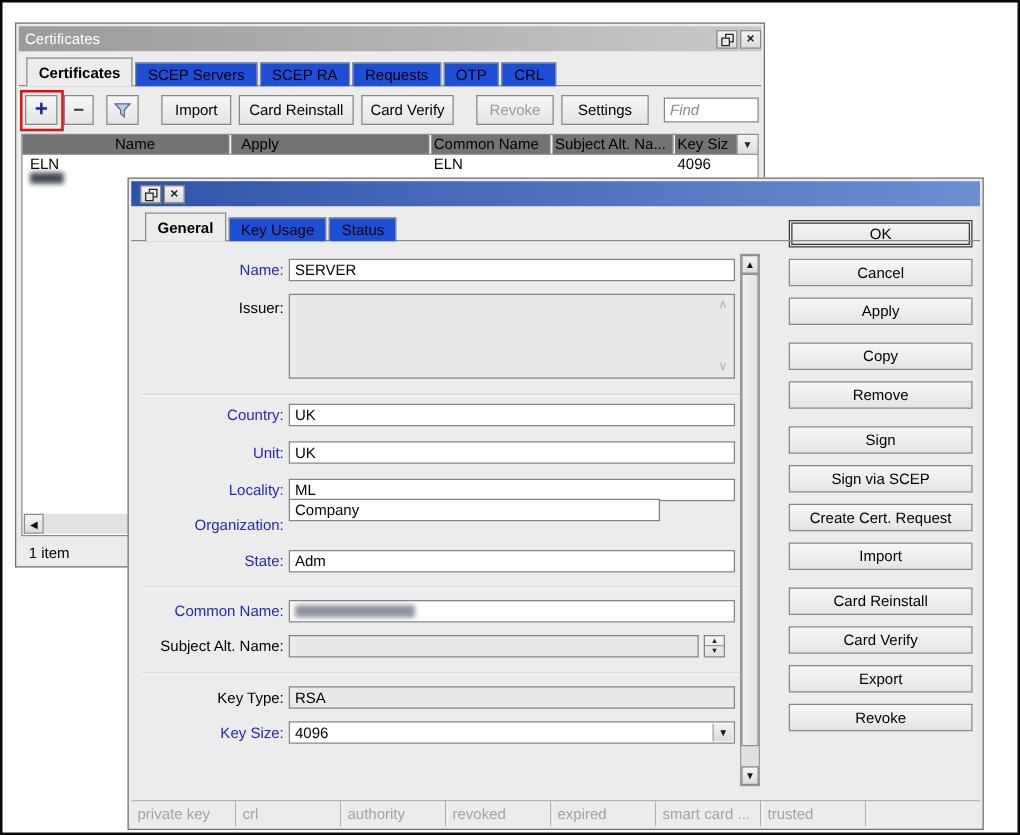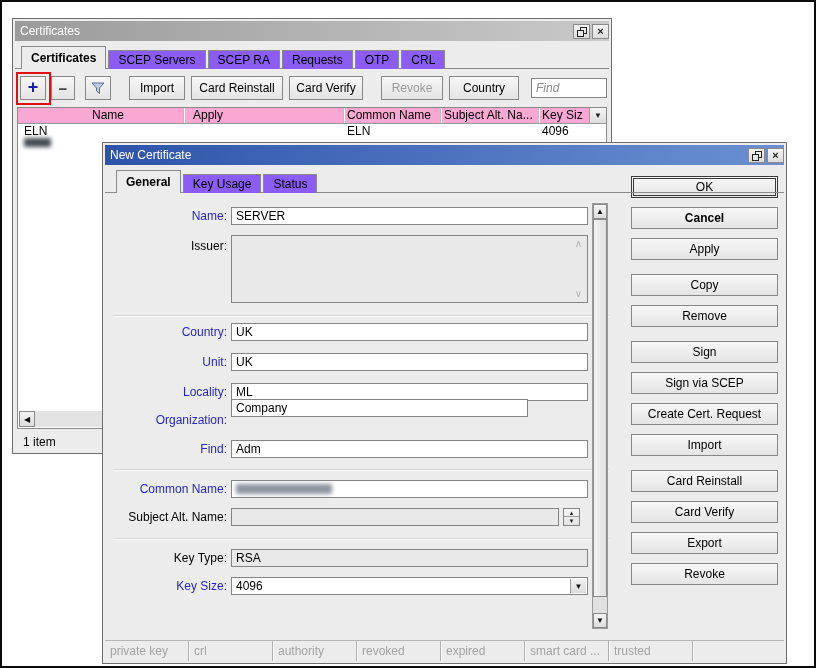--- a/index.html
+++ b/index.html
@@ -27,21 +27,21 @@
   .icon-restore { position:relative; width:9px; height:9px; display:inline-block; }
   .icon-restore::before { content:""; position:absolute; left:3px; top:0; width:5px; height:5px; border:1px solid #222; }
   .icon-restore::after  { content:""; position:absolute; left:0; top:3px; width:5px; height:5px; border:1px solid #222; background:#e8e8e8; }
 
   
   .tabstrip { position:absolute; height:23px; display:flex; align-items:flex-end; z-index:2; }
   .tabline  { position:absolute; height:1px; background:#8a8a8a; z-index:1; }
   .tab {
     height:19px; padding:0 9px; margin-right:2px;
     display:flex; align-items:center;
-    background:#8b5cf6; border:1px solid #8a8a8a; border-bottom:none;
+    background:#1d4ed8; border:1px solid #8a8a8a; border-bottom:none;
     font-size:12px; white-space:nowrap; position:relative; z-index:1;
   }
   .tab.active { height:23px; background:#ececec; font-weight:bold; z-index:3; }
 
   
   .btn {
     position:absolute; height:24px;
     background:linear-gradient(#f7f7f7,#e4e4e4); border:1px solid #878787;
     display:flex; align-items:center; justify-content:center;
     font-size:12px; white-space:nowrap;
@@ -58,21 +58,21 @@
   .win-certs { left:10px; top:16px; width:600px; height:436px; z-index:1; }
   .certs-tabs { left:8px; top:27px; }
   .certs-tabline { left:2px; right:2px; top:49px; }
 
   .annotation-box { position:absolute; left:3px; top:53px; width:35px; height:33px; border:2px solid #e01010; z-index:6; }
 
   .table-area {
     position:absolute; left:4px; top:88px; width:590px; height:322px;
     border:1px solid #8a8a8a; background:#fff;
   }
-  .thead { position:absolute; left:0; right:0; top:0; height:16px; background:#f9a8d4; border-bottom:1px solid #9a9a9a; display:flex; }
+  .thead { position:absolute; left:0; right:0; top:0; height:16px; background:#737373; border-bottom:1px solid #9a9a9a; display:flex; }
   .th { height:100%; border-right:1px solid #bdbdbd; box-shadow:1px 0 0 #fff; font-size:12px; line-height:15px; overflow:hidden; white-space:nowrap; }
   .sortbtn {
     position:absolute; right:0; top:0; width:17px; height:15px;
     background:linear-gradient(#f4f4f4,#ddd); border-left:1px solid #9a9a9a;
     display:flex; align-items:center; justify-content:center; font-size:8px; color:#222;
   }
   .trow { position:absolute; left:0; top:16px; height:14px; width:100%; display:flex; font-size:12px; line-height:14px; }
   .td { overflow:hidden; white-space:nowrap; }
   .redact { background:#8d949e; filter:blur(2px); border-radius:1px; }
   .hscroll-btn {
@@ -161,21 +161,21 @@
     </div>
     <div class="btn" style="left:72px; top:57px; width:26px;">
       <svg width="14" height="14" viewBox="0 0 14 14">
           <path d="M1 2 h12 l-4.5 5 v5.5 l-3 -2.5 v-3 z" fill="#c2cde0" stroke="#5a6c94" stroke-width="1"></path>
         </svg>
     </div>
     <div class="btn" style="left:116px; top:57px; width:56px;">Import</div>
     <div class="btn" style="left:178px; top:57px; width:92px;">Card Reinstall</div>
     <div class="btn" style="left:276px; top:57px; width:74px;">Card Verify</div>
     <div class="btn disabled" style="left:368px; top:57px; width:62px;">Revoke</div>
-    <div class="btn" style="left:436px; top:57px; width:70px;">Country</div>
+    <div class="btn" style="left:436px; top:57px; width:70px;">Settings</div>
     <input class="field" style="left: 518px; top: 59px; width: 76px; height: 20px;" placeholder="Find">
 
     <div class="table-area">
       <div class="thead">
         <div class="th" style="width:166px; padding-left:74px;">Name</div>
         <div class="th" style="width:160px; padding-left:9px;">Apply</div>
         <div class="th" style="width:97px; padding-left:3px;">Common Name</div>
         <div class="th" style="width:98px; padding-left:3px;">Subject Alt. Na...</div>
         <div class="th" style="width:51px; padding-left:3px; border-right:none;">Key Siz</div>
       </div>
@@ -194,21 +194,20 @@
 
       <div class="hscroll-track"></div>
       <div class="hscroll-btn">◀</div>
     </div>
 
     <div class="items-label">1 item</div>
   </div>
 
   <div class="window win-dialog">
     <div class="titlebar active">
-      <span class="title">New Certificate</span>
       <span class="tb-btn">
           <span class="icon-restore"></span>
         </span>
       <span class="tb-btn">×</span>
     </div>
 
     <div class="tabline dlg-tabline"></div>
     <div class="tabstrip dlg-tabs">
       <div class="tab active">General</div>
       <div class="tab">Key Usage</div>
@@ -231,21 +230,21 @@
 
     <div class="flabel blue" style="top:212px;">Unit:</div>
     <input class="field" style="left: 128px; top: 210px; width: 357px;" value="UK">
 
     <div class="flabel blue" style="top:242px;">Locality:</div>
     <input class="field" style="left: 128px; top: 240px; width: 357px;" value="ML">
 
     <div class="flabel blue" style="top:270px;">Organization:</div>
     <input class="field" style="left: 128px; top: 256px; width: 297px;" value="Company">
 
-    <div class="flabel blue" style="top:299px;">Find:</div>
+    <div class="flabel blue" style="top:299px;">State:</div>
     <input class="field" style="left: 128px; top: 297px; width: 357px;" value="Adm">
 
     <div class="sep" style="top:326px;"></div>
 
     <div class="flabel blue" style="top:339px;">Common Name:</div>
     <div class="field" style="left:128px; top:337px; width:357px;">
       <div class="redact" style="margin-top:3px; width:96px; height:10px;"></div>
     </div>
 
     <div class="flabel" style="top:367px;">Subject Alt. Name:</div>
@@ -266,21 +265,21 @@
       <span class="combo-btn">▼</span>
     </div>
 
     <div class="vscroll">
       <div class="sb-btn" style="top:0;">▲</div>
       <div class="sb-thumb"></div>
       <div class="sb-btn" style="bottom:0;">▼</div>
     </div>
 
     <div class="action-btn default" style="top:33px;">OK</div>
-    <div class="action-btn" style="top:64px;font-weight:bold;">Cancel</div>
+    <div class="action-btn" style="top:64px;">Cancel</div>
     <div class="action-btn" style="top:95px;">Apply</div>
     <div class="action-btn" style="top:131px;">Copy</div>
     <div class="action-btn" style="top:162px;">Remove</div>
     <div class="action-btn" style="top:198px;">Sign</div>
     <div class="action-btn" style="top:229px;">Sign via SCEP</div>
     <div class="action-btn" style="top:260px;">Create Cert. Request</div>
     <div class="action-btn" style="top:291px;">Import</div>
     <div class="action-btn" style="top:327px;">Card Reinstall</div>
     <div class="action-btn" style="top:358px;">Card Verify</div>
     <div class="action-btn" style="top:389px;">Export</div>

